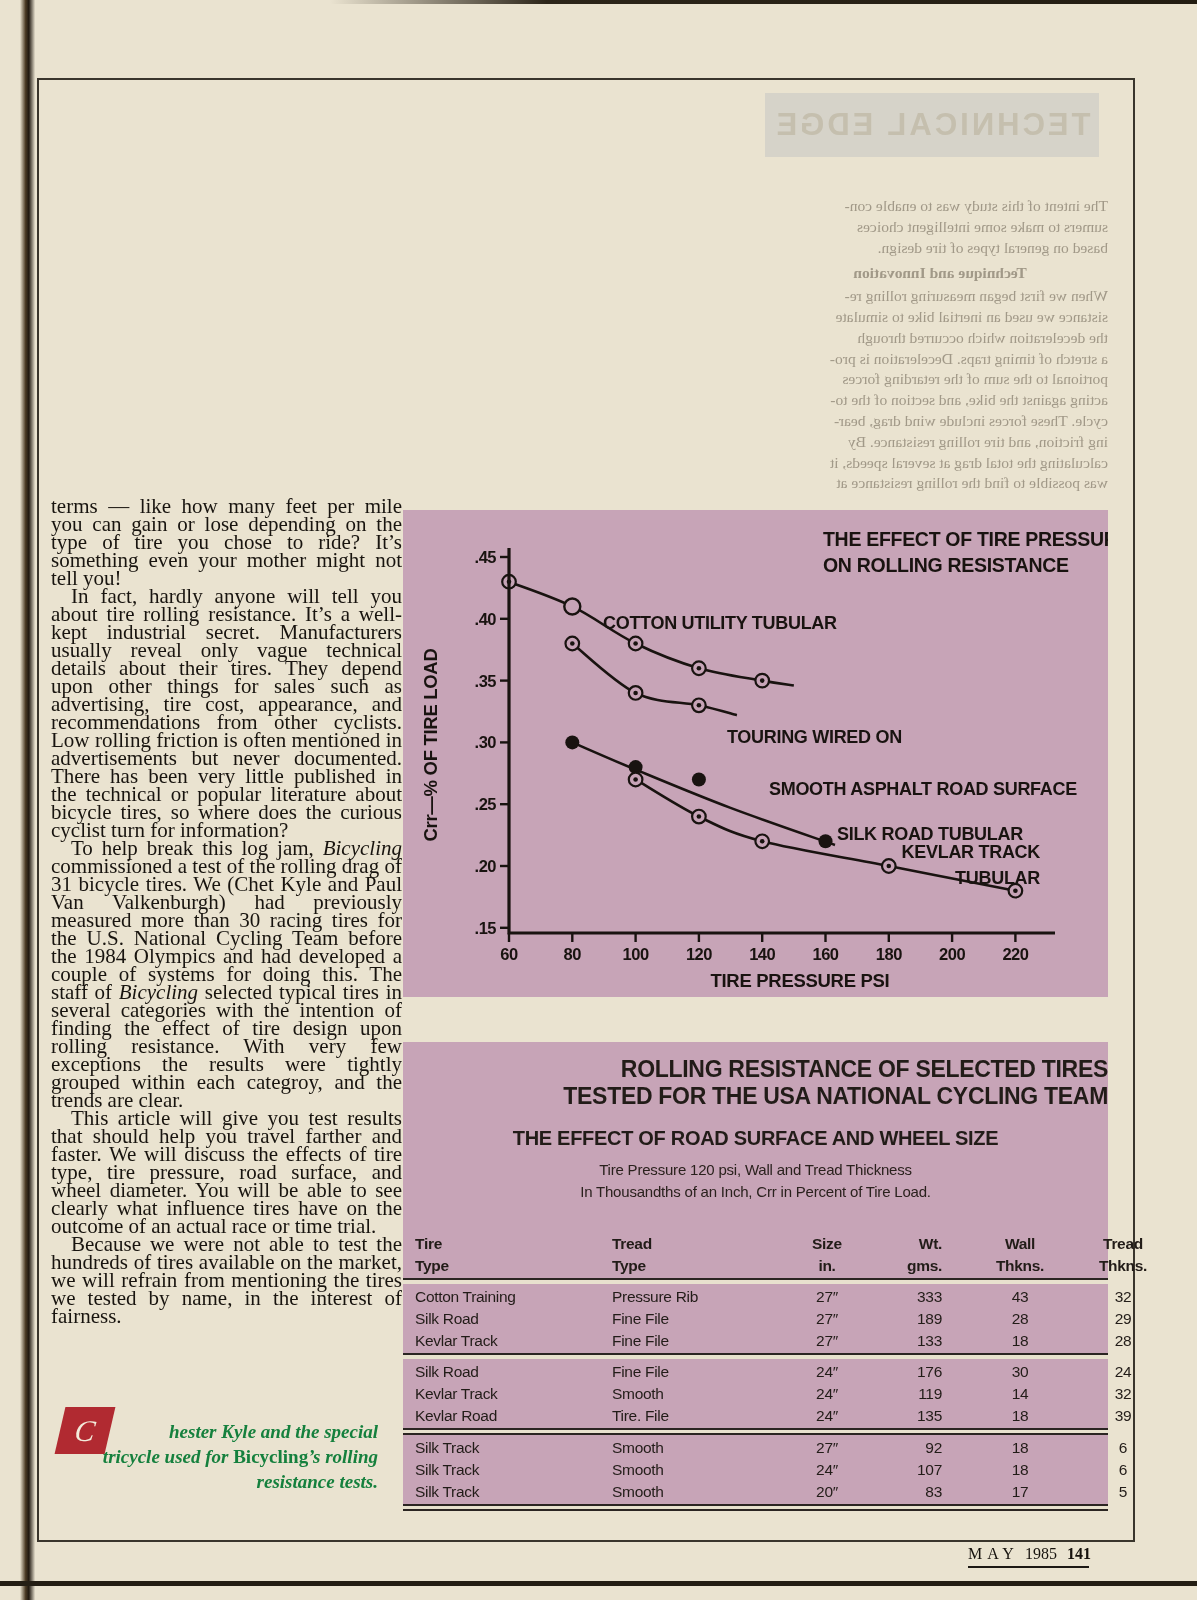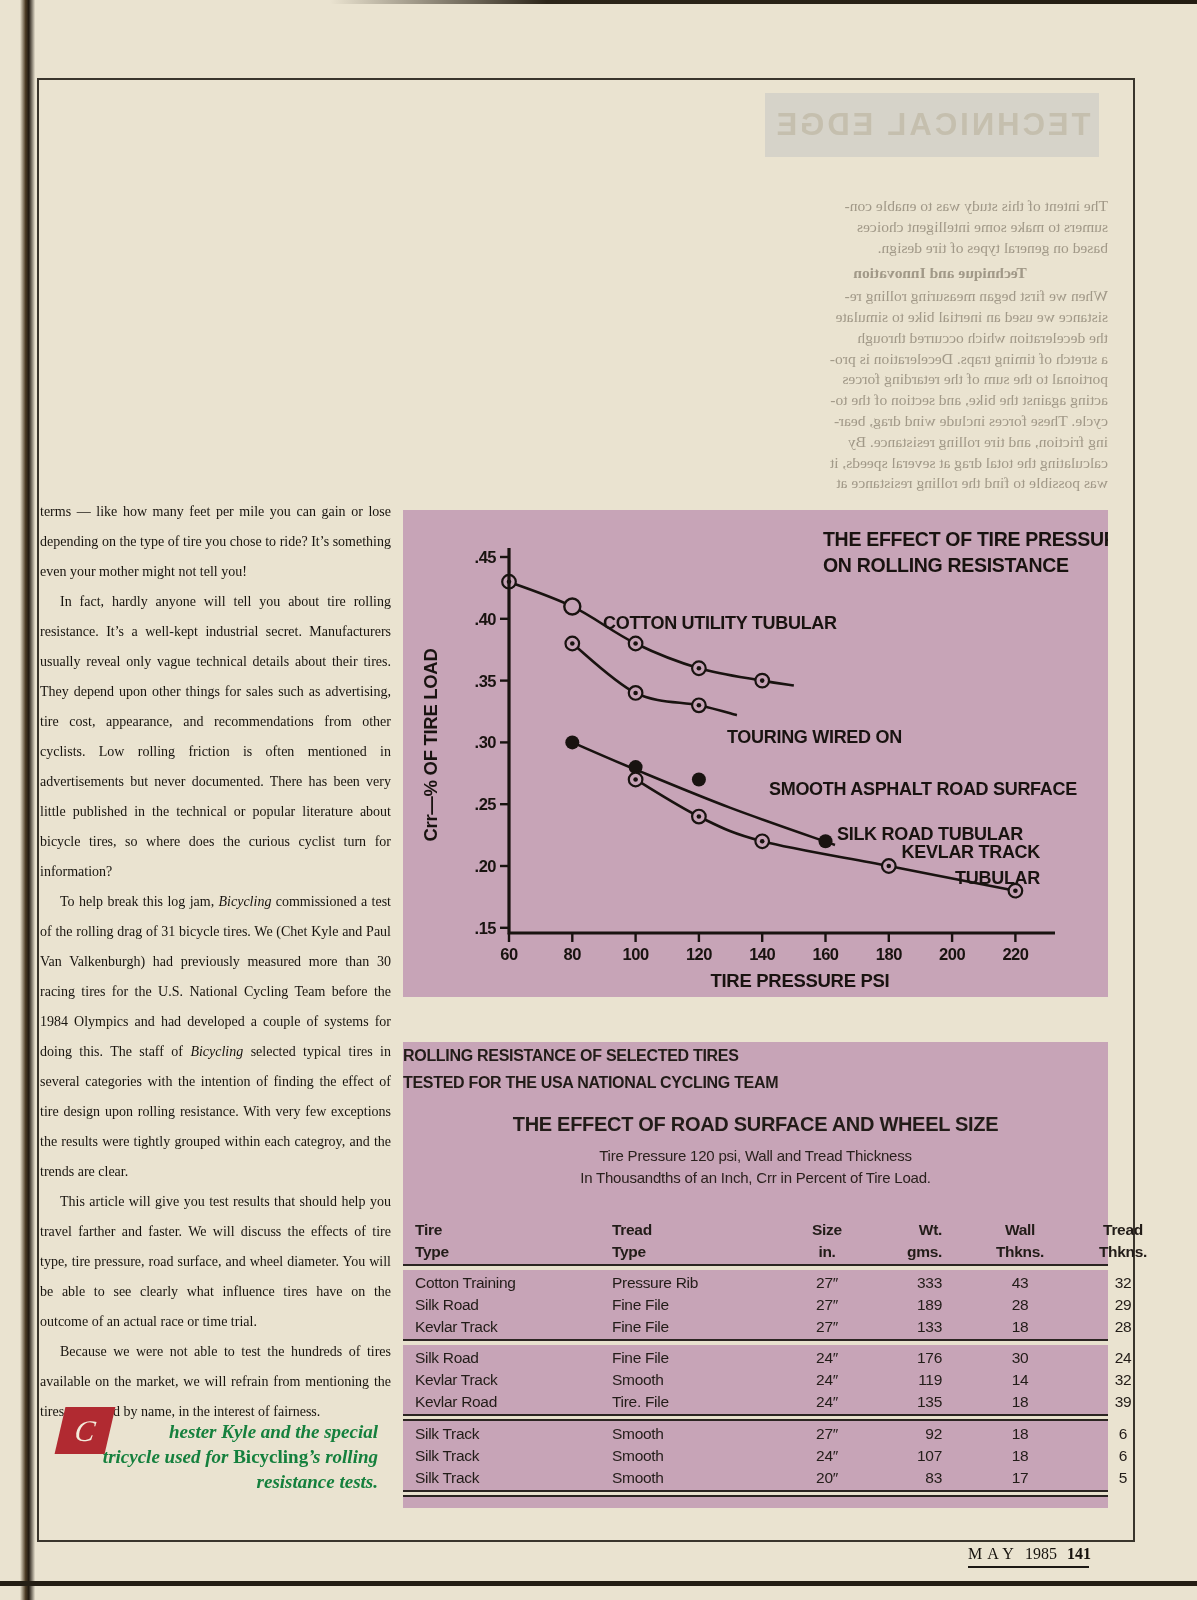--- a/index.html
+++ b/index.html
@@ -14,21 +14,21 @@
   .frame{position:absolute;left:37px;top:78px;width:1094px;height:1460px;border:2px solid #3a352c;}
   
   .ghost-banner{position:absolute;left:765px;top:93px;width:334px;height:64px;background:#d6d3c9;
                 display:flex;align-items:center;justify-content:center;transform:scaleX(-1);
                 font-family:"Liberation Sans",sans-serif;font-weight:700;font-size:31px;
                 letter-spacing:3px;color:#c5bfae;}
   .ghost-text{position:absolute;left:772px;top:196px;width:336px;transform:scaleX(-1);
               font-size:15.5px;line-height:20.8px;text-align:justify;color:rgba(142,134,117,0.8);}
   .ghost-text .gh{font-weight:700;text-align:center;padding:5px 0 2px 0;}
   
-  .article{position:absolute;left:40px;top:497px;width:351px;font-size:14px;line-height:30px;
+  .article{position:absolute;left:51px;top:497px;width:351px;font-size:21px;line-height:18px;
            text-align:justify;color:#18140f;}
   .article p{margin:0;}
   .article p.ind{text-indent:20px;}
   .article em{font-style:italic;}
   
   .dropcap-box{position:absolute;left:60px;top:1407px;width:50px;height:47px;background:#b12a31;
                transform:skewX(-13deg);display:flex;align-items:center;justify-content:center;}
   .dropcap-box span{font-style:italic;color:#f3ecdc;font-size:30px;transform:skewX(5deg);line-height:1;}
   .caption{position:absolute;left:76px;top:1419px;width:302px;text-align:right;font-style:italic;
            font-weight:700;font-size:19px;line-height:25px;color:#15803d;}
@@ -38,21 +38,21 @@
           border-bottom:2px solid #1d1914;padding-bottom:3px;color:#17130e;}
   .footer .m{letter-spacing:5px;}
   .footer .y{margin-left:6px;}
   .footer .n{margin-left:10px;font-weight:700;}
   
   .panel{position:absolute;background:#c7a4b7;}
   .chart-panel{left:403px;top:510px;width:705px;height:487px;}
   .table-panel{left:403px;top:1042px;width:705px;height:466px;
                font-family:"Liberation Sans",sans-serif;color:#221c18;}
   
-  .tbl-title{font-weight:700;font-size:16px;line-height:27px;text-align:left;letter-spacing:-0.3px;}
+  .tbl-title{font-weight:700;font-size:23px;line-height:27px;text-align:right;letter-spacing:-0.3px;padding-top:14px;}
   .tbl-sub{font-weight:700;font-size:20px;text-align:center;letter-spacing:-0.3px;margin-top:17px;}
   .tbl-note{font-size:15px;text-align:center;letter-spacing:-0.2px;line-height:22px;margin-top:9px;color:#2a211d;}
   .grid{display:grid;grid-template-columns:158px 148px 56px 56px 62px 66px 46px 50px 51px;
         padding-left:12px;padding-right:4px;gap:39px;}
   .cell{font-size:15.5px;line-height:22px;letter-spacing:-0.3px;white-space:nowrap;}
   .c-l{text-align:left;} .c-c{text-align:center;} .c-r{text-align:right;padding-right:8px;}
   .hdr .cell{font-weight:700;}
   .hdr0{margin-top:8px;}
   .span3{grid-column:7 / span 3;text-align:center;}
   .sep{height:4px;border-top:2px solid #2b2522;background:#e8e1ce;margin:1px 0 2px 0;}

